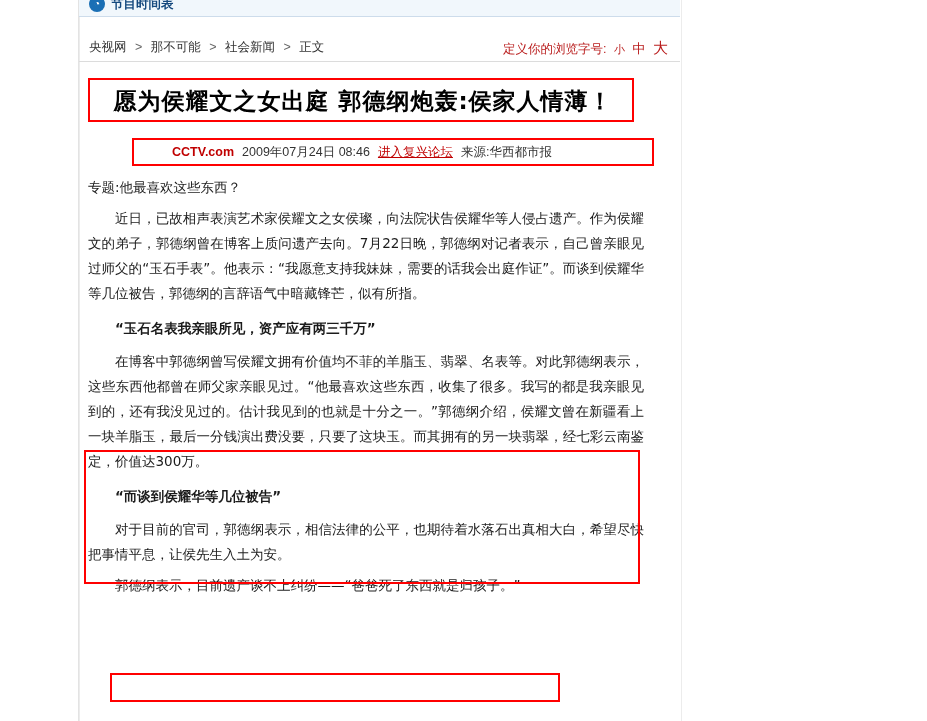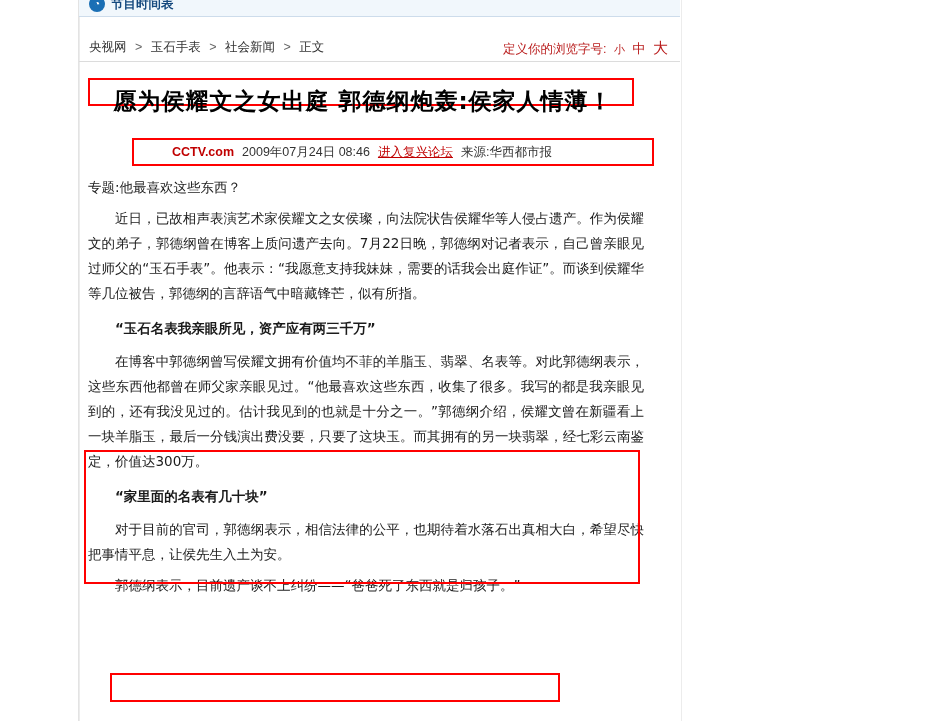--- a/index.html
+++ b/index.html
@@ -121,21 +121,21 @@
   .fs-s { font-size: 11px; }
   .fs-m { font-size: 13px; }
   .fs-l { font-size: 15px; }
 
   
   .title-wrap {
     position: absolute;
     left: 88px;
     top: 78px;
     width: 546px;
-    height: 28px;
+    height: 44px;
     border: 2px solid #ff0000;
     box-sizing: border-box;
   }
   .title {
     position: absolute;
     left: 0;
     top: 0;
     width: 546px;
     height: 44px;
     line-height: 42px;
@@ -221,21 +221,21 @@
     <div class="topbar-inner">
       <span class="topbar-icon">◔</span>
       <span class="topbar-label">节目时间表</span>
     </div>
   </div>
 
   <div class="crumbrow">
     <div class="crumbs">
       <a href="#">央视网</a>
       <span class="sep">&gt;</span>
-      <a href="#">玉石手表</a>
+      <a href="#">那不可能</a>
       <span class="sep">&gt;</span>
       <a href="#">社会新闻</a>
       <span class="sep">&gt;</span>
       <a href="#">正文</a>
     </div>
     <div class="fontsize">
       <span>定义你的浏览字号:</span>
       <span class="fs fs-s">小</span>
       <span class="fs fs-m">中</span>
       <span class="fs fs-l">大</span>
@@ -253,21 +253,21 @@
       <span class="forum">进入复兴论坛</span>
       <span>来源:华西都市报</span>
     </div>
   </div>
 
   <div class="article">
     <p>专题:他最喜欢这些东西？</p>
     <p class="indent">近日，已故相声表演艺术家侯耀文之女侯璨，向法院状告侯耀华等人侵占遗产。作为侯耀文的弟子，郭德纲曾在博客上质问遗产去向。7月22日晚，郭德纲对记者表示，自己曾亲眼见过师父的“玉石手表”。他表示：“我愿意支持我妹妹，需要的话我会出庭作证”。而谈到侯耀华等几位被告，郭德纲的言辞语气中暗藏锋芒，似有所指。</p>
     <p class="subhead">“玉石名表我亲眼所见，资产应有两三千万”</p>
     <p class="indent">在博客中郭德纲曾写侯耀文拥有价值均不菲的羊脂玉、翡翠、名表等。对此郭德纲表示，这些东西他都曾在师父家亲眼见过。“他最喜欢这些东西，收集了很多。我写的都是我亲眼见到的，还有我没见过的。估计我见到的也就是十分之一。”郭德纲介绍，侯耀文曾在新疆看上一块羊脂玉，最后一分钱演出费没要，只要了这块玉。而其拥有的另一块翡翠，经七彩云南鉴定，价值达300万。</p>
-    <p class="subhead">“家里面的名表有几十块”</p>
+    <p class="subhead">“而谈到侯耀华等几位被告”</p>
     <p class="indent">对于目前的官司，郭德纲表示，相信法律的公平，也期待着水落石出真相大白，希望尽快把事情平息，让侯先生入土为安。</p>
     <p class="indent">郭德纲表示，目前遗产谈不上纠纷——“爸爸死了东西就是归孩子。”</p>
   </div>
 
   <div class="anno anno-1"></div>
   <div class="anno anno-2"></div>
 
 </div>
 
 </body></html>

